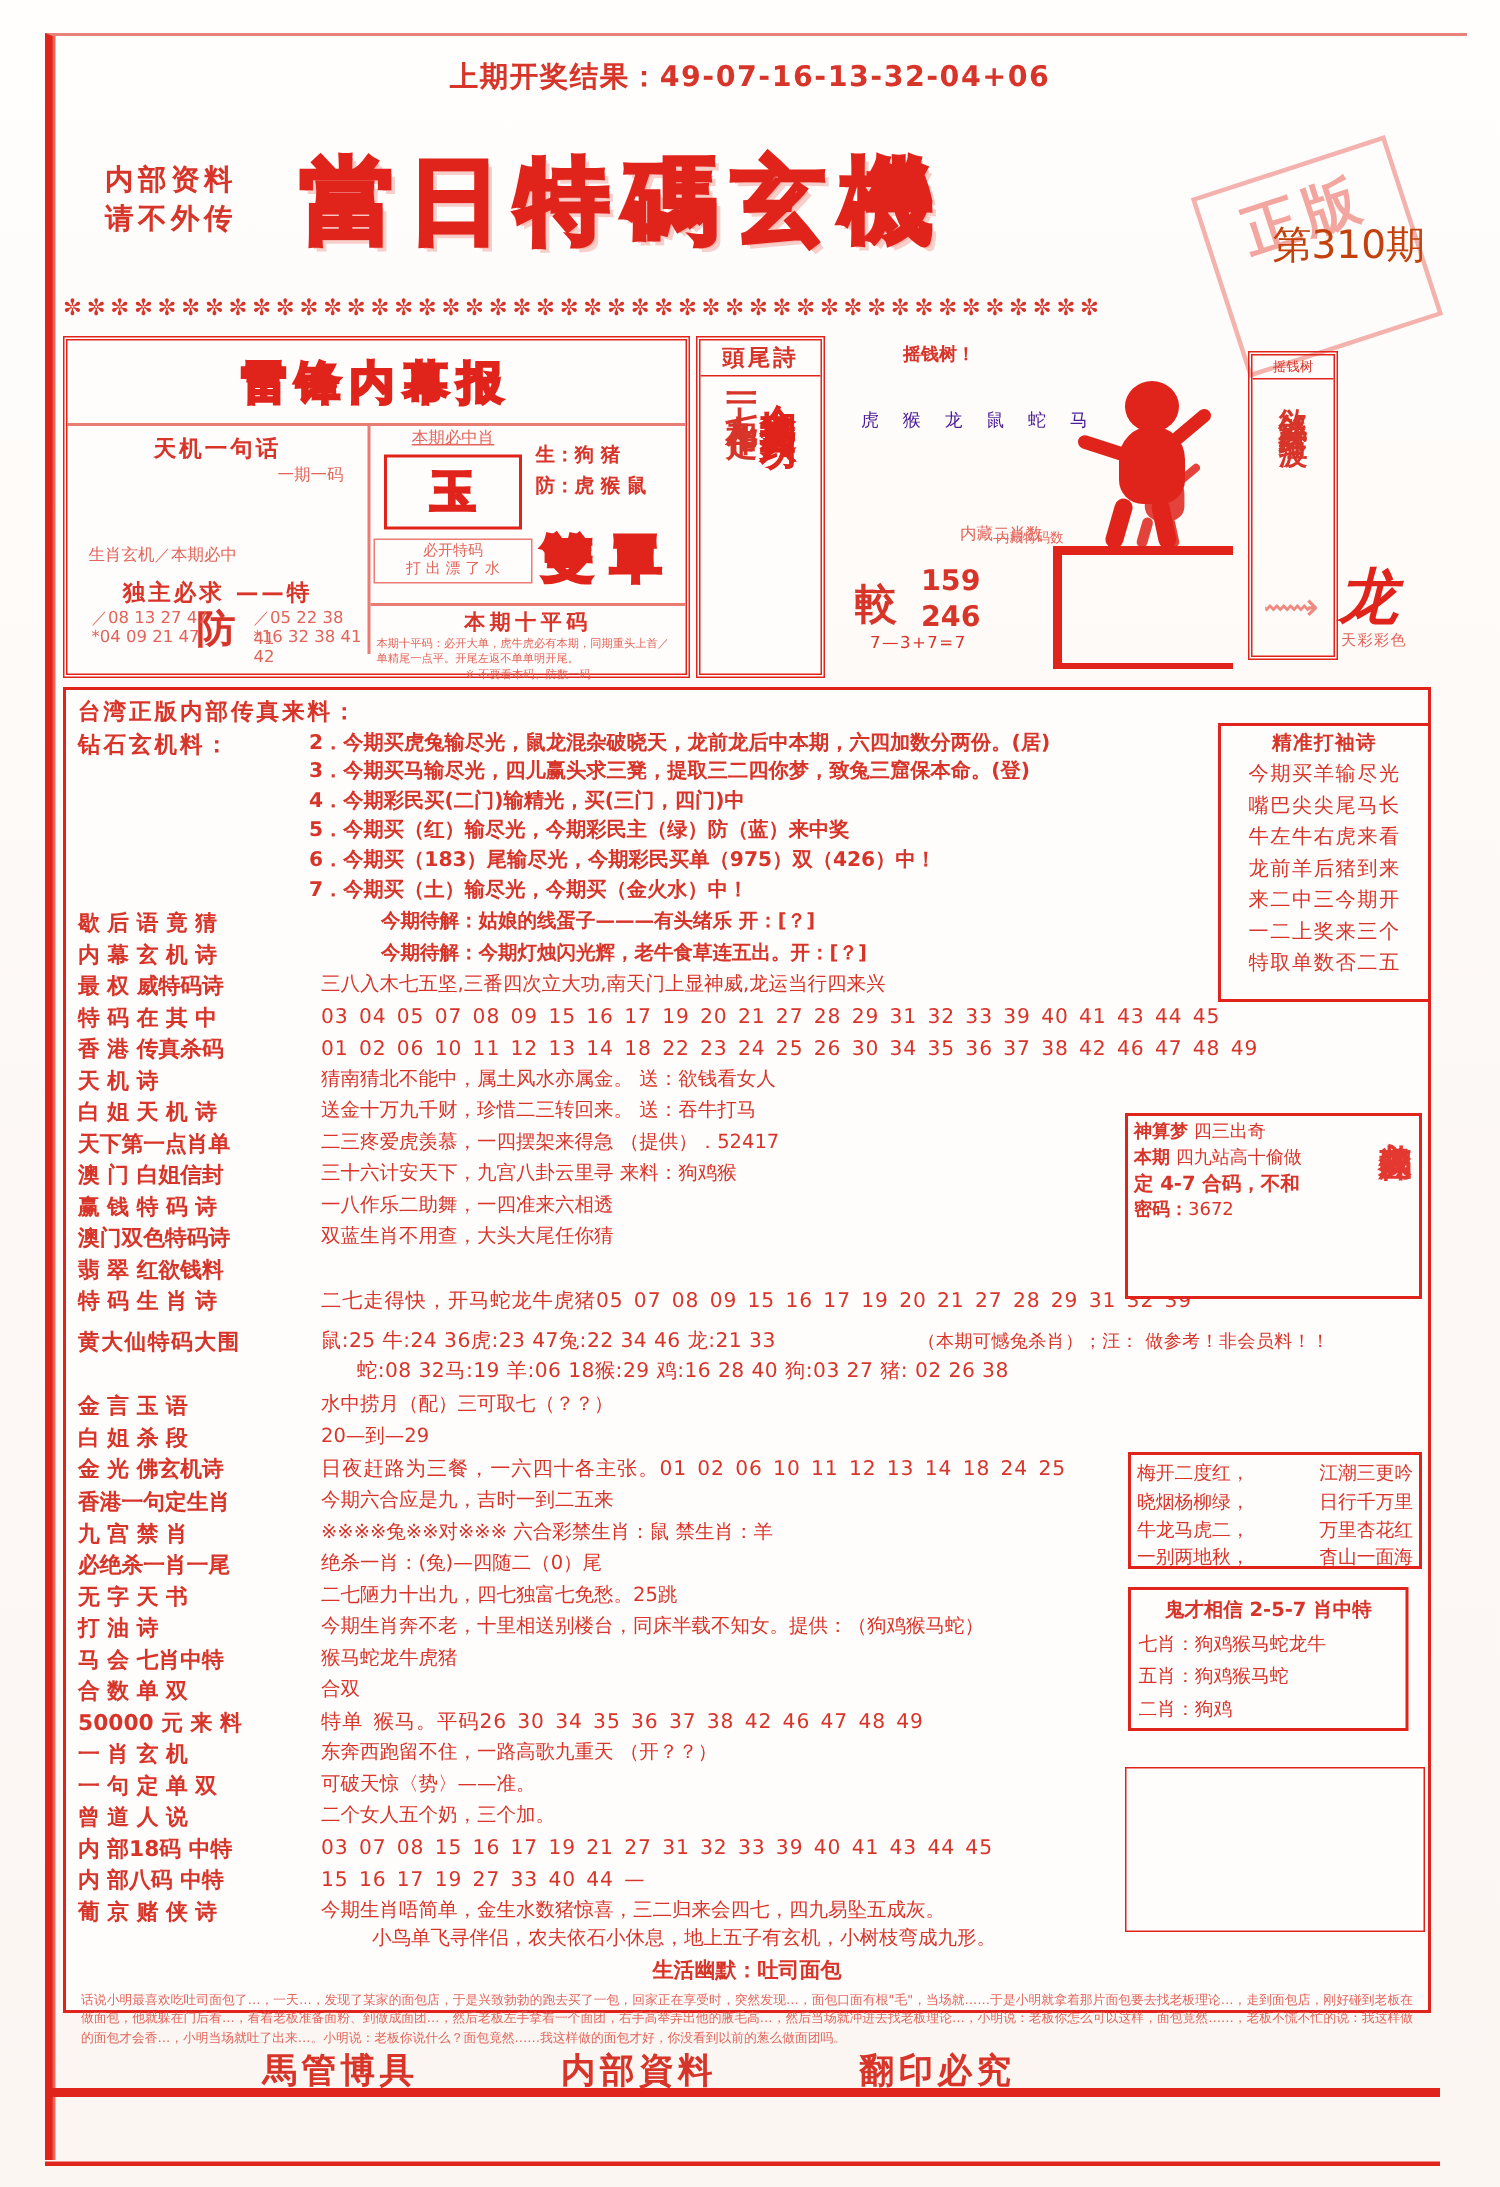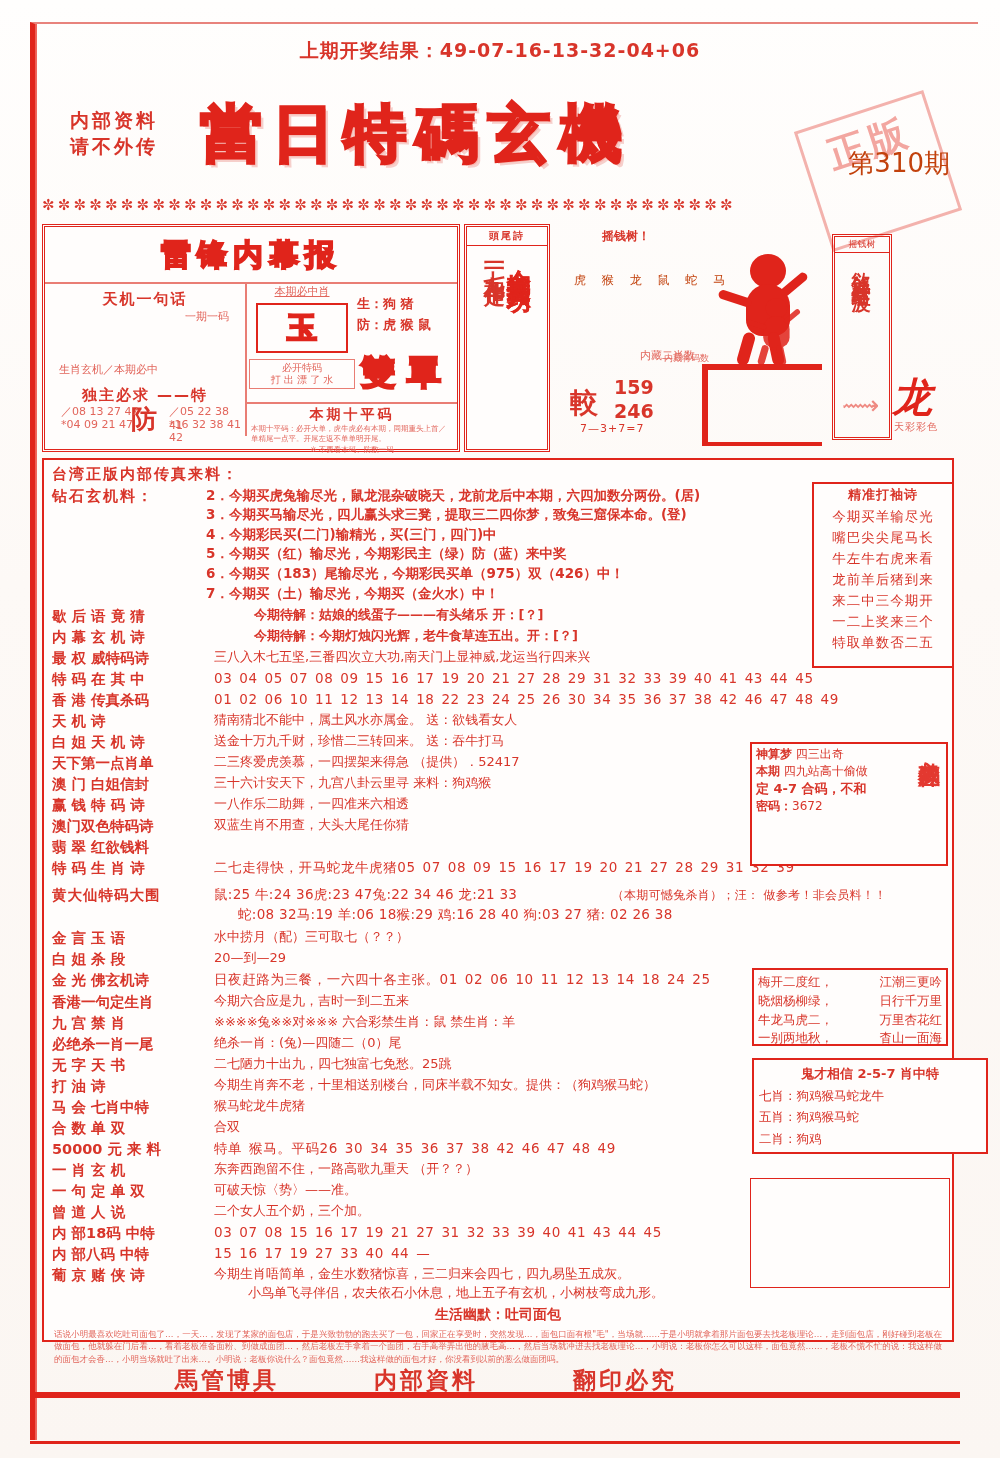--- a/index.html
+++ b/index.html
@@ -112,21 +112,21 @@
     font-size:26px;font-weight:bold;color:#d8352a;
   }
 
   .poem-box{
     position:absolute;left:422px;top:4px;width:80px;height:222px;
     border:3px double #e0241b;background:#fffdfc;
     display:flex;flex-direction:row-reverse;justify-content:center;
   }
   .poem-head{
     position:absolute;top:2px;left:0;width:100%;text-align:center;
-    font-size:10px;font-weight:bold;letter-spacing:2px;
+    font-size:15px;font-weight:bold;letter-spacing:2px;
     border-bottom:1.5px solid #e0241b;padding-bottom:2px;
   }
   .vcol{
     writing-mode:vertical-rl;text-orientation:upright;
     font-size:21px;font-weight:bold;letter-spacing:3px;
     margin-top:24px;color:#d8352a;line-height:1.1;
   }
   .vcol.big{font-size:24px;-webkit-text-stroke:.4px #e0241b;}
 
   .art-box{
@@ -137,21 +137,21 @@
   .mascot{
     position:absolute;right:20px;top:30px;width:66px;height:110px;
   }
   .mascot .head{position:absolute;left:14px;top:0;width:36px;height:34px;border-radius:50%;background:#e0241b;}
   .mascot .body{position:absolute;left:10px;top:30px;width:44px;height:52px;border-radius:22px 22px 16px 16px;background:#e0241b;}
   .mascot .arm1{position:absolute;left:-18px;top:40px;width:34px;height:9px;background:#e0241b;transform:rotate(18deg);border-radius:5px;}
   .mascot .arm2{position:absolute;left:42px;top:26px;width:32px;height:9px;background:#e0241b;transform:rotate(-40deg);border-radius:5px;}
   .mascot .leg1{position:absolute;left:4px;top:78px;width:12px;height:34px;background:#e0241b;border-radius:6px;transform:rotate(16deg);}
   .mascot .leg2{position:absolute;left:34px;top:78px;width:12px;height:34px;background:#e0241b;border-radius:6px;transform:rotate(-12deg);}
   .mascot2{position:absolute;right:-90px;top:54px;transform:scale(.6);opacity:.85;}
-  .scribble{position:absolute;left:22px;top:44px;font-size:12px;color:#c2410c;letter-spacing:6px;line-height:2;}
+  .scribble{position:absolute;left:22px;top:44px;font-size:12px;color:#4c1d95;letter-spacing:6px;line-height:2;}
   .jiao{position:absolute;left:18px;top:160px;font-size:28px;font-weight:bold;}
   .jiaonum{position:absolute;left:62px;top:152px;font-size:19px;font-weight:bold;line-height:1.25;}
   .jiaosub{position:absolute;left:28px;top:198px;font-size:11px;letter-spacing:1px;}
   .redbox{
     position:absolute;left:150px;top:140px;width:120px;height:72px;
     border:6px solid #e0241b;border-right:none;
   }
   .redbox-label{position:absolute;left:112px;top:128px;font-size:9px;}
 
   .right-vbox{
@@ -208,21 +208,21 @@
     opacity:.9;
   }
 
   .poembox2{
     position:absolute;left:752px;top:968px;width:196px;height:78px;
     border:2px solid #e0241b;background:#fffdfc;
     font-size:12.5px;padding:3px 4px;box-sizing:border-box;line-height:1.5;
   }
   .poembox2 .ln{display:flex;justify-content:space-between;}
   .guicai{
-    position:absolute;left:752px;top:1058px;width:236px;height:96px;
+    position:absolute;left:752px;top:1058px;width:187px;height:96px;
     border:2px solid #e0241b;background:#fffdfc;
     font-size:12.5px;padding:3px 5px;box-sizing:border-box;line-height:1.7;
   }
   .guicai .t{text-align:center;font-weight:bold;font-size:13px;}
   .blankbox{
     position:absolute;left:750px;top:1178px;width:198px;height:108px;
     border:1.5px solid #e0241b;background:#fffdfc;
   }
 
   .humor{text-align:center;font-weight:bold;font-size:14px;margin-top:2px;}

